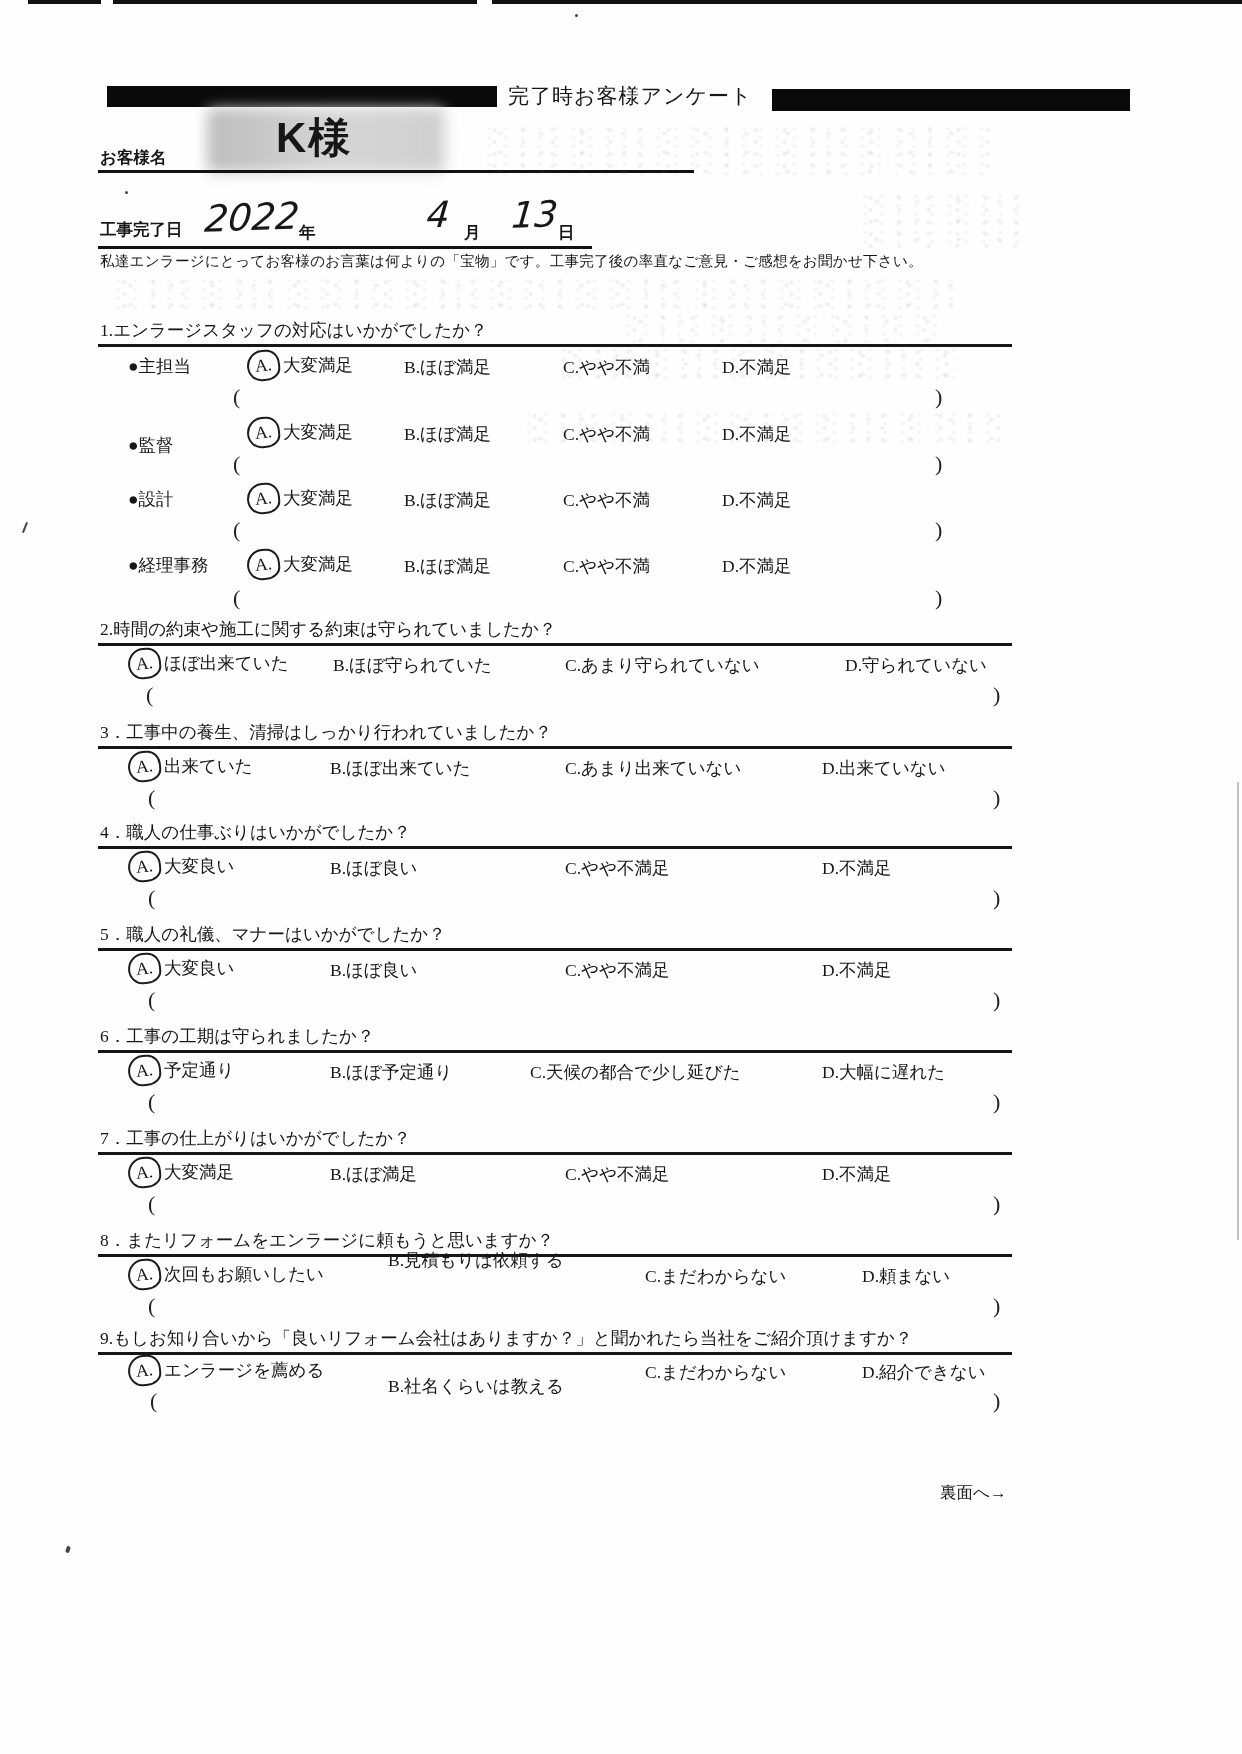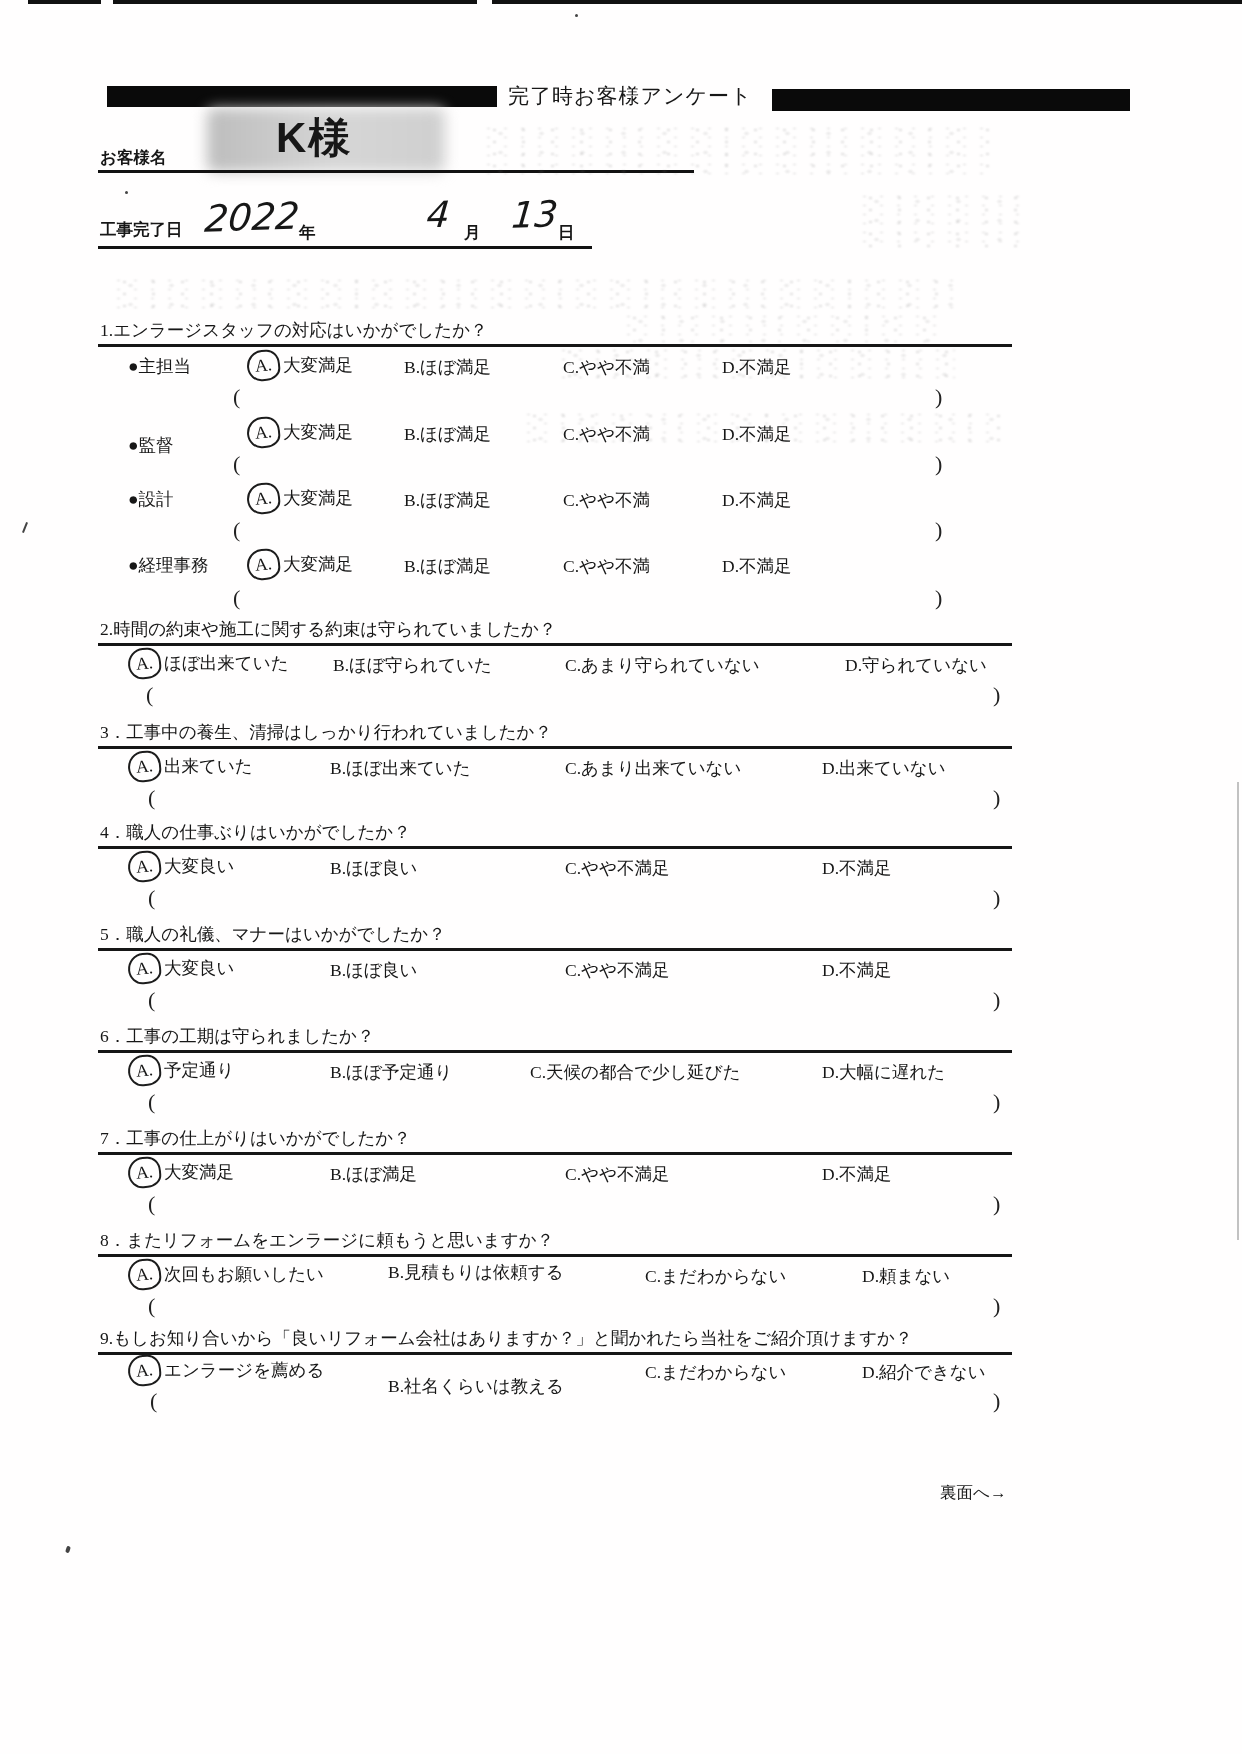--- a/index.html
+++ b/index.html
@@ -60,20 +60,21 @@
   <div class="lbl" style="left:100px;top:219px;">工事完了日</div>
   <div class="hw" style="left:205px;top:196px;font-size:37px;">2022</div>
   <div class="lbl" style="left:299px;top:222px;">年</div>
   <div class="hw" style="left:427px;top:194px;font-size:36px;">4</div>
   <div class="lbl" style="left:464px;top:222px;">月</div>
   <div class="hw" style="left:512px;top:194px;font-size:36px;">13</div>
   <div class="lbl" style="left:558px;top:222px;">日</div>
   <div class="hline" style="left:98px;top:246px;width:494px;height:2.5px;"></div>
   <div class="smudge" style="left:856px;top:192px;width:176px;height:56px;"></div>
 
+  <div class="intro">私達エンラージにとってお客様のお言葉は何よりの「宝物」です。工事完了後の率直なご意見・ご感想をお聞かせ下さい。</div>
   <div class="smudge" style="left:110px;top:276px;width:846px;height:34px;"></div>
 
   <div class="q" style="top:318px;">
     <div class="q-title">1.エンラージスタッフの対応はいかがでしたか？</div>
     <div class="q-line" style="top:26px;"></div>
     <div class="smudge" style="left:620px;top:-6px;width:330px;height:30px;"></div>
 
     <div class="role" style="left:128px;top:36px;">●主担当</div>
     <div class="opt" style="left:247px;top:32px;"><span class="akey">A.</span><span>大変満足</span></div>
     <div class="opt" style="left:404px;top:34px;"><span>B.</span><span>ほぼ満足</span></div>
@@ -172,21 +173,21 @@
     <div class="opt" style="left:565px;top:33px;"><span>C.</span><span>やや不満足</span></div>
     <div class="opt" style="left:822px;top:33px;"><span>D.</span><span>不満足</span></div>
     <span class="paren" style="left:148px;top:65px;">(</span>
     <span class="paren" style="left:993px;top:65px;">)</span>
   </div>
 
   <div class="q" style="top:1228px;">
     <div class="q-title">8．またリフォームをエンラージに頼もうと思いますか？</div>
     <div class="q-line" style="top:26px;"></div>
     <div class="opt" style="left:128px;top:31px;"><span class="akey">A.</span><span>次回もお願いしたい</span></div>
-    <div class="opt" style="left:388px;top:29px;"><span>B.</span><span>見積もりは依頼する</span></div>
+    <div class="opt" style="left:388px;top:17px;"><span>B.</span><span>見積もりは依頼する</span></div>
     <div class="opt" style="left:645px;top:33px;"><span>C.</span><span>まだわからない</span></div>
     <div class="opt" style="left:862px;top:33px;"><span>D.</span><span>頼まない</span></div>
     <span class="paren" style="left:148px;top:65px;">(</span>
     <span class="paren" style="left:993px;top:65px;">)</span>
   </div>
 
   <div class="q" style="top:1326px;">
     <div class="q-title">9.もしお知り合いから「良いリフォーム会社はありますか？」と聞かれたら当社をご紹介頂けますか？</div>
     <div class="q-line" style="top:26px;"></div>
     <div class="opt" style="left:128px;top:29px;"><span class="akey">A.</span><span>エンラージを薦める</span></div>

